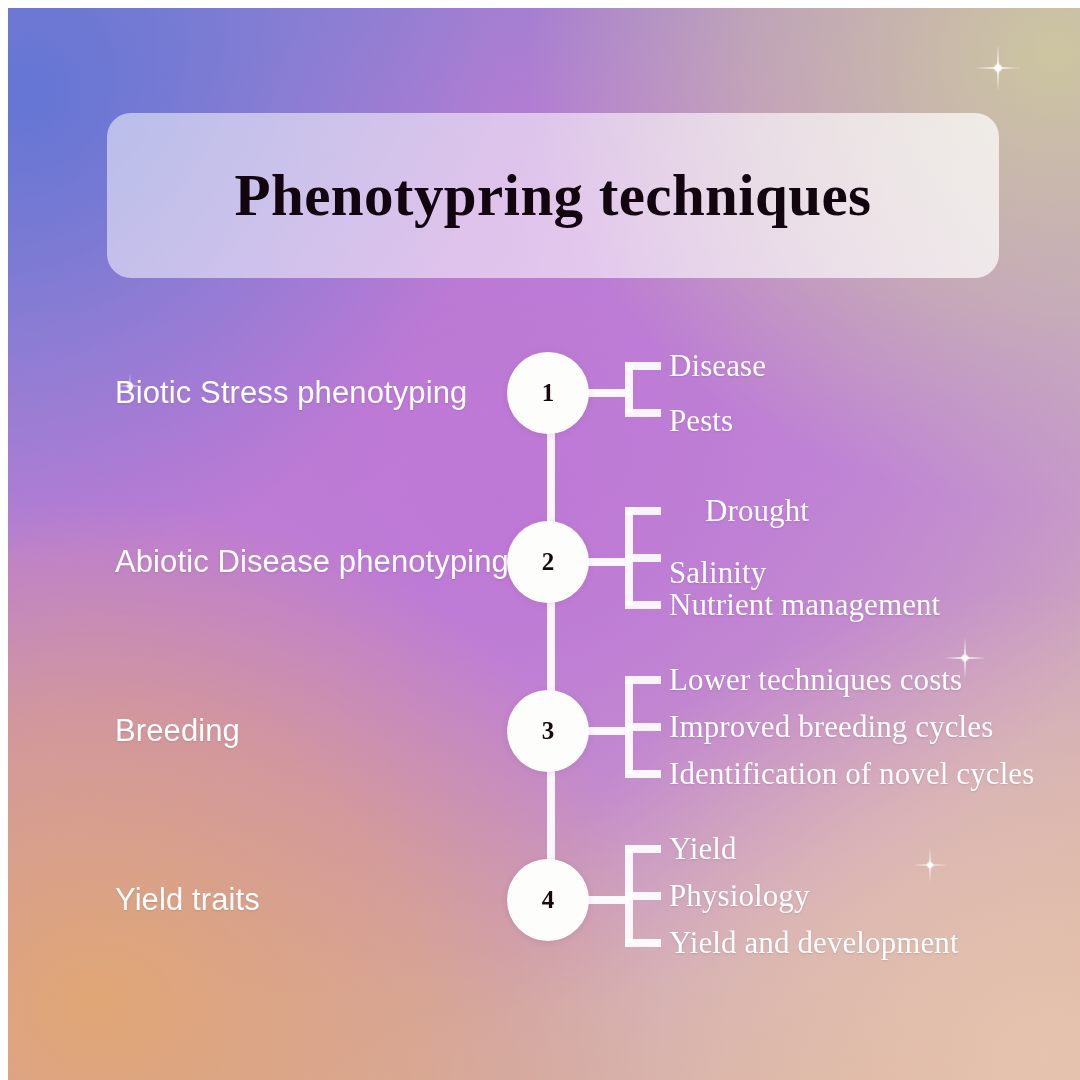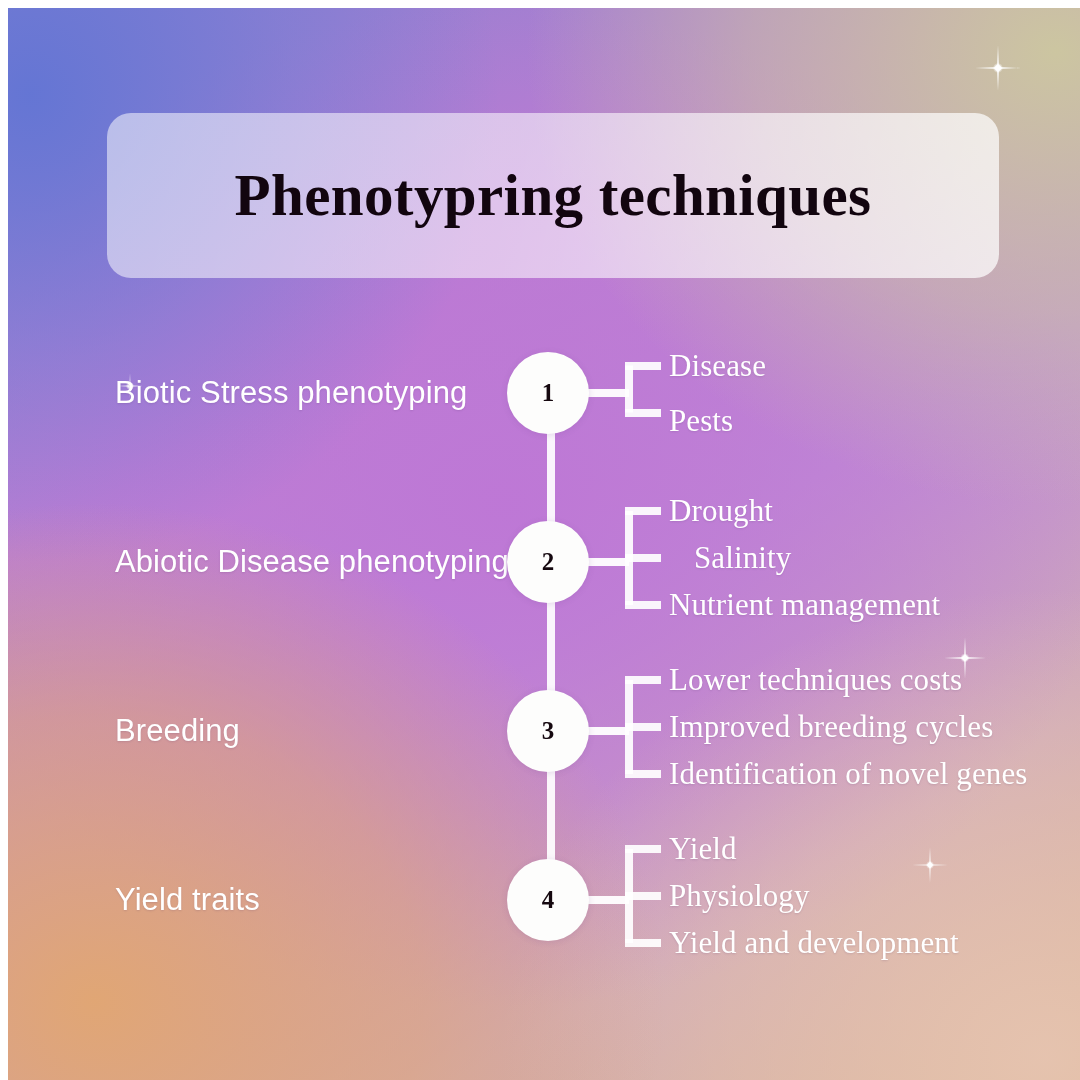--- a/index.html
+++ b/index.html
@@ -186,39 +186,39 @@
         <div class="sub-label" style="top: 32px;">Pests</div>
       </div>
       <div class="row" style="top: 550px;">
         <div class="row-label">Abiotic Disease phenotyping</div>
         <div class="node">
           <span class="node-num">2</span>
         </div>
         <div class="stem"></div>
         <div class="bracket" style="height: 94px; top: 0px; margin-top: 0px;"></div>
         <div class="branch" style="top: -47px;"></div>
-        <div class="sub-label" style="top: -47px;">Drought</div>
+        <div class="sub-label" style="top: -47px; margin-left: 36px;">Drought</div>
         <div class="branch" style="top: 0px;"></div>
-        <div class="sub-label" style="top: 0px; margin-left: 25px;">Salinity</div>
+        <div class="sub-label" style="top: 15px;">Salinity</div>
         <div class="branch" style="top: 47px;"></div>
         <div class="sub-label" style="top: 47px;">Nutrient management</div>
       </div>
       <div class="row" style="top: 719px;">
         <div class="row-label">Breeding</div>
         <div class="node">
           <span class="node-num">3</span>
         </div>
         <div class="stem"></div>
         <div class="bracket" style="height: 94px; top: 0px; margin-top: 0px;"></div>
         <div class="branch" style="top: -47px;"></div>
         <div class="sub-label" style="top: -47px;">Lower techniques costs</div>
         <div class="branch" style="top: 0px;"></div>
         <div class="sub-label" style="top: 0px;">Improved breeding cycles</div>
         <div class="branch" style="top: 47px;"></div>
-        <div class="sub-label" style="top: 47px;">Identification of novel genes</div>
+        <div class="sub-label" style="top: 47px;">Identification of novel cycles</div>
       </div>
       <div class="row" style="top: 888px;">
         <div class="row-label">Yield traits</div>
         <div class="node">
           <span class="node-num">4</span>
         </div>
         <div class="stem"></div>
         <div class="bracket" style="height: 94px; top: 0px; margin-top: 0px;"></div>
         <div class="branch" style="top: -47px;"></div>
         <div class="sub-label" style="top: -47px;">Yield</div>

